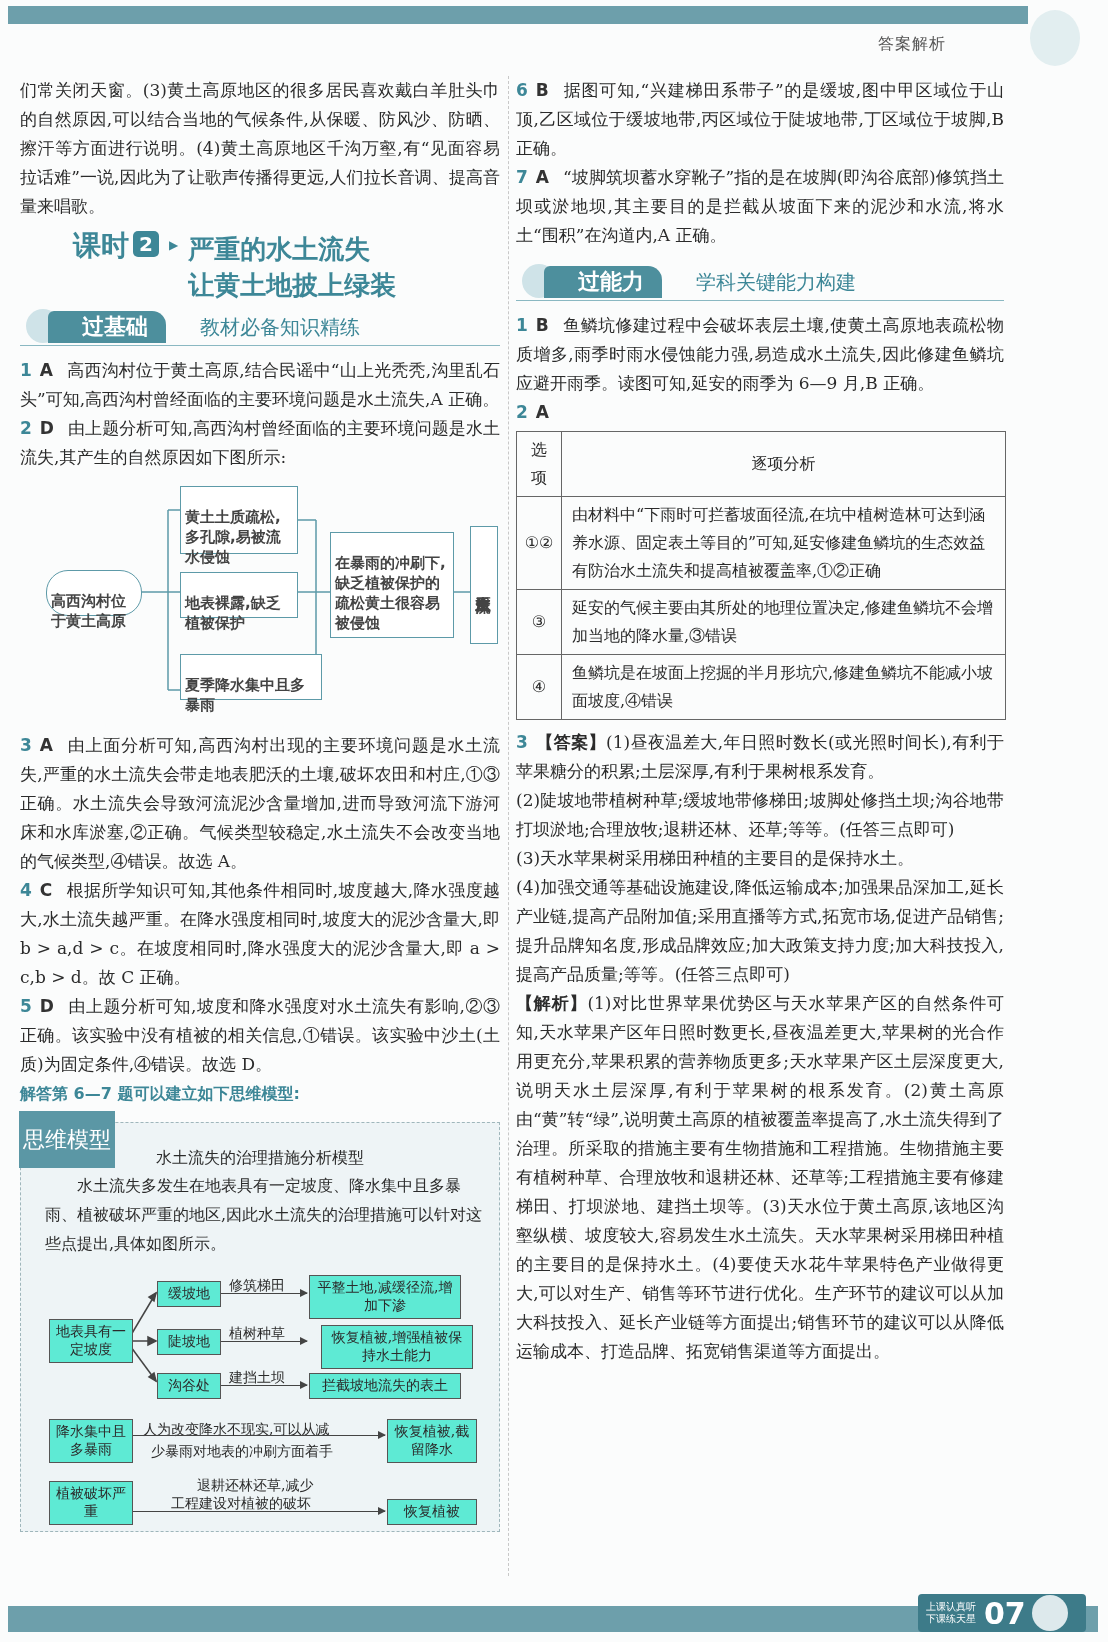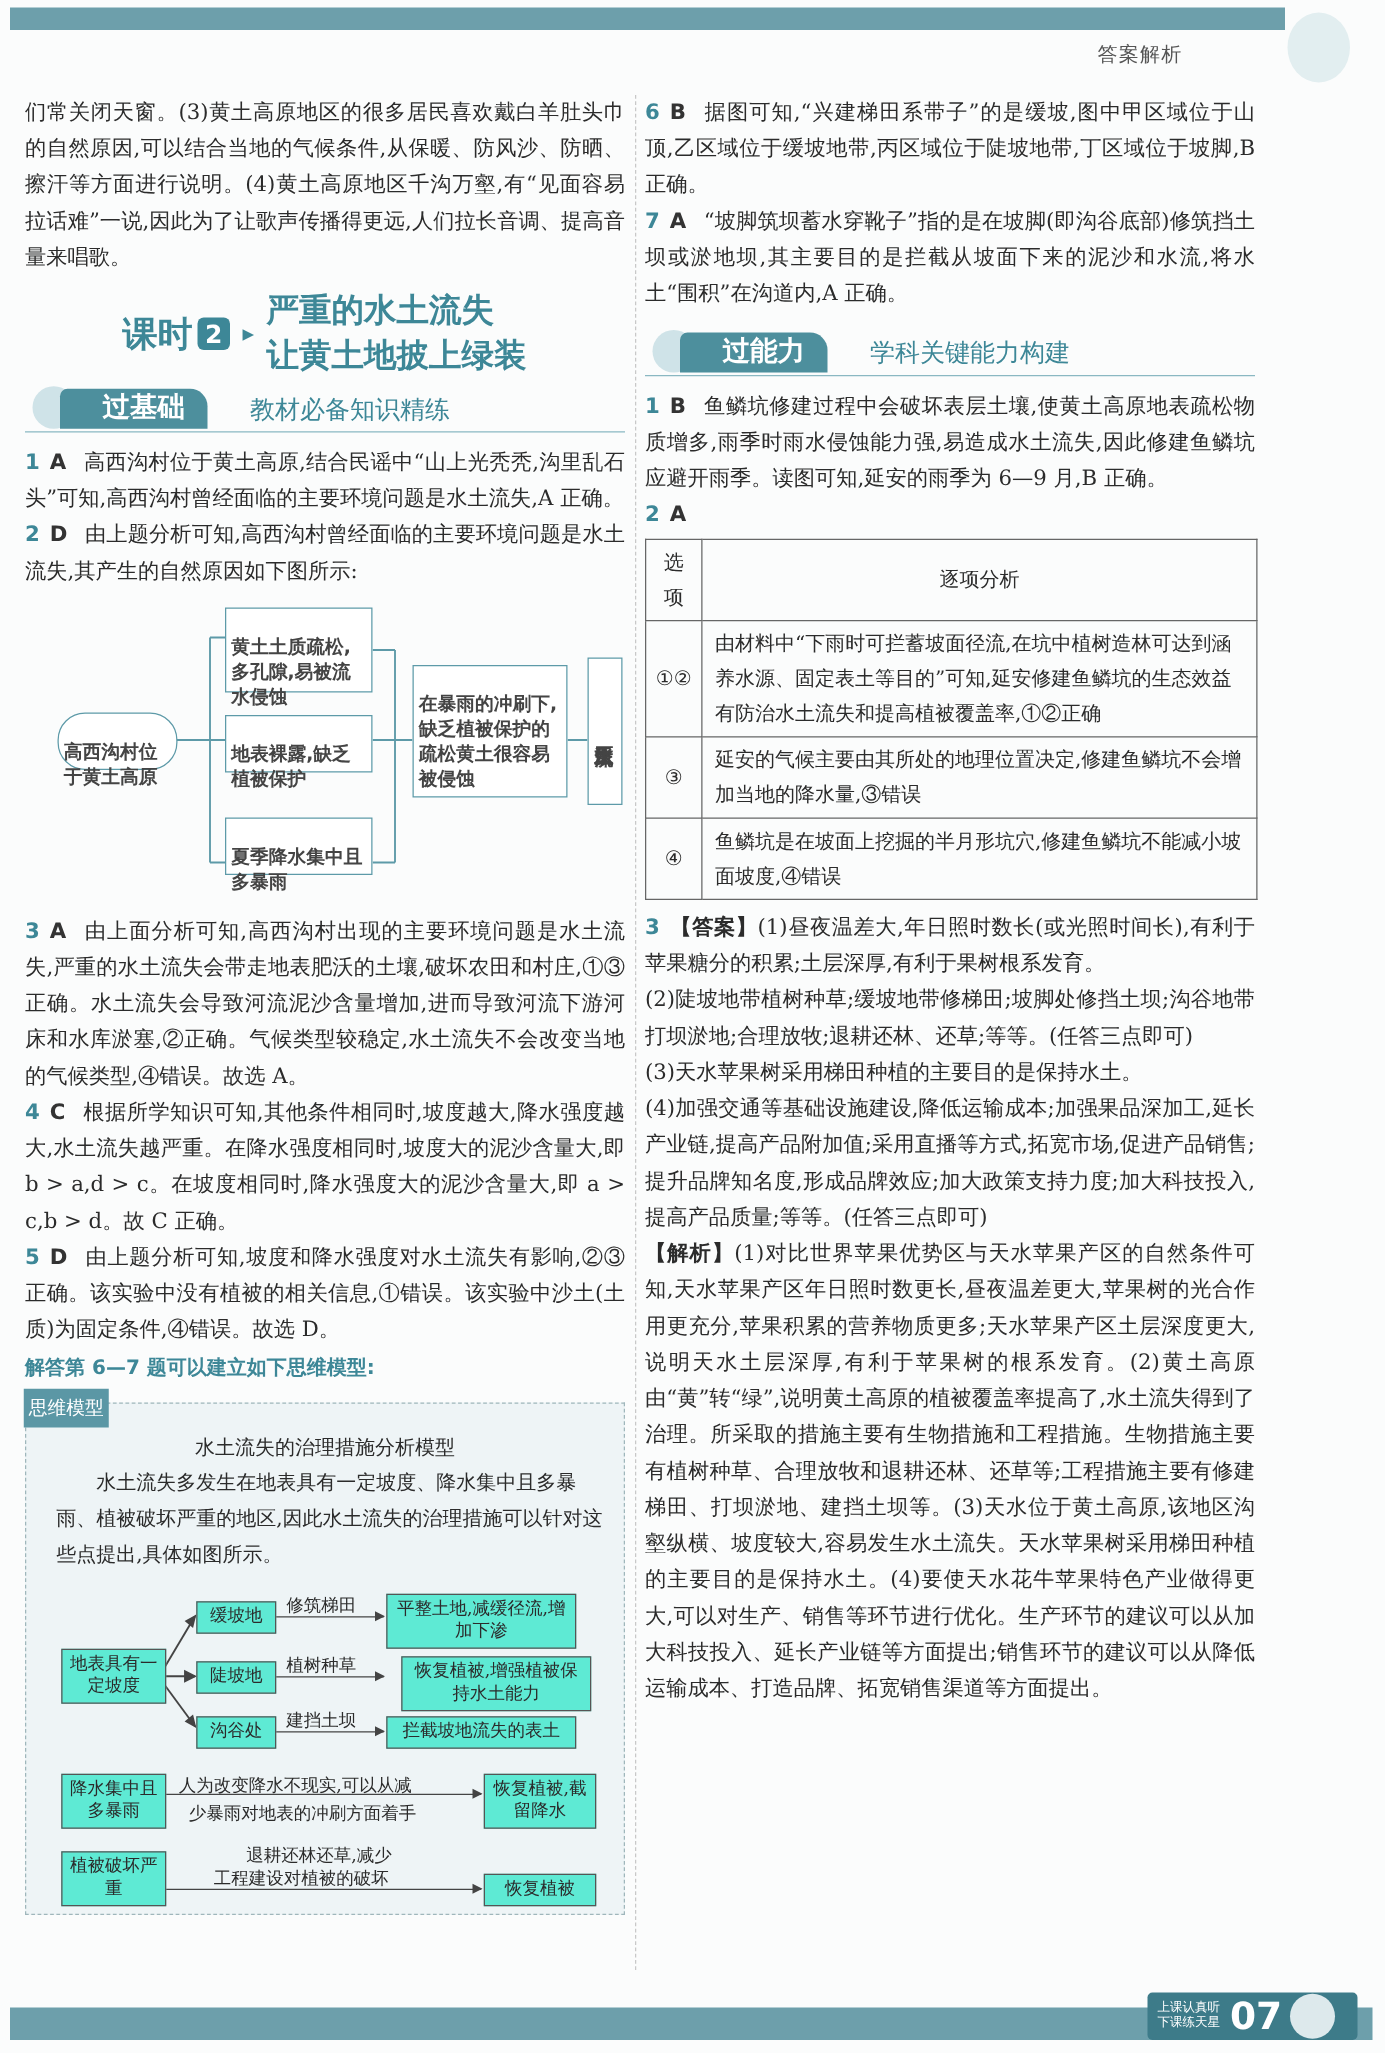--- a/index.html
+++ b/index.html
@@ -19,38 +19,38 @@
   .page-badge .star { width: 36px; height: 36px; margin-left: 6px; background: #dde9ec; border-radius: 50%; }
 
   .col { position: absolute; font-size: 17px; line-height: 29px; }
   .col-left { left: 20px; top: 76px; width: 480px; }
   .col-right { left: 516px; top: 76px; width: 488px; }
   .col-divider { position: absolute; left: 508px; top: 76px; width: 0; height: 1500px; border-left: 1px dashed #c8c8c8; }
   p { margin: 0; text-align: justify; }
   .qn { font-family: "DejaVu Sans", sans-serif; font-weight: bold; color: #3d8797; margin-right: 8px; }
   .qa { font-family: "DejaVu Sans", sans-serif; font-weight: bold; color: #333; margin-right: 14px; }
 
-  .lesson-title { display: flex; align-items: center; margin: 10px 0 6px 78px; color: #3d8797; font-family: "DejaVu Sans", sans-serif; font-weight: bold; }
+  .lesson-title { display: flex; margin: 10px 0 6px 53px; color: #3d8797; font-family: "DejaVu Sans", sans-serif; font-weight: bold; }
   .lesson-title .lbl { font-size: 28px; }
   .lesson-title .badge { display: inline-block; background: #3d8797; color: #fff; border-radius: 5px; font-size: 20px; width: 26px; height: 26px; text-align: center; line-height: 26px; margin-left: 4px; }
   .lesson-title .arrow { font-size: 12px; margin: 0 10px; }
   .lesson-title .sub { font-size: 26px; line-height: 36px; }
 
   .sec-head { position: relative; height: 36px; margin: 4px 0 10px 0; border-bottom: 1px solid #8ab8c2; }
   .sec-head .tab { position: absolute; left: 28px; top: 2px; height: 32px; padding: 0 18px 0 34px; background: #4d8f9d; color: #fff; font-family: "DejaVu Sans", sans-serif; font-weight: bold; font-size: 22px; line-height: 32px; border-radius: 6px 14px 0 0; text-align: right; }
   .sec-head .star { position: absolute; left: 6px; top: 0; width: 34px; height: 34px; background: #cfe3e8; border-radius: 50%; }
   .sec-head .desc { position: absolute; left: 180px; top: 4px; font-family: "DejaVu Sans", sans-serif; color: #3d8797; font-size: 20px; }
 
   .flow1 { position: relative; height: 245px; margin: 8px 0 6px 0; font-family: "DejaVu Sans", sans-serif; font-size: 15px; line-height: 20px; color: #444; }
   .fbox { position: absolute; border: 1.5px solid #5d9aa8; background: #fff; padding: 20px 4px; box-sizing: border-box; font-weight: bold; }
 
   .teal-note { color: #3d8797; font-family: "DejaVu Sans", sans-serif; font-weight: bold; font-size: 16px; }
 
   .model { position: relative; border: 1px dashed #9fb6bb; background: #eef4f6; margin-top: 14px; height: 408px; }
-  .model .tag { position: absolute; left: -2px; top: -12px; background: #5b97a5; color: #fff; font-family: "DejaVu Sans", sans-serif; font-size: 15px; padding: 1px 4px; }
+  .model .tag { position: absolute; left: -2px; top: -12px; background: #5b97a5; color: #fff; font-family: "DejaVu Sans", sans-serif; font-size: 22px; padding: 14px 4px; }
   .model .mtitle { position: absolute; top: 20px; width: 100%; text-align: center; font-family: "DejaVu Sans", sans-serif; font-weight: normal; font-size: 16px; }
   .model .mtext { position: absolute; left: 24px; top: 48px; width: 440px; font-size: 16px; line-height: 29px; text-indent: 2em; }
   .mbox { position: absolute; border: 1.5px solid #555; background: #5eead4; font-size: 14px; line-height: 18px; text-align: center; box-sizing: border-box; padding: 2px 3px; }
   .mlabel { position: absolute; font-size: 14px; }
   .mline { position: absolute; border-top: 1.5px solid #444; }
   .mline::after { content: ""; position: absolute; right: -1px; top: -5px; border-left: 8px solid #444; border-top: 4px solid transparent; border-bottom: 4px solid transparent; }
 
   table.ana { width: 490px; border-collapse: collapse; margin: 4px 0 8px 0; font-size: 16px; line-height: 28px; }
   table.ana td, table.ana th { border: 1.5px solid #666; padding: 4px 10px; vertical-align: middle; font-weight: normal; }
   table.ana th { text-align: center; }
@@ -99,21 +99,21 @@
         <line x1="278" y1="40" x2="296" y2="40"></line>
         <line x1="296" y1="40" x2="296" y2="210"></line>
         <line x1="278" y1="210" x2="296" y2="210"></line>
         <line x1="278" y1="112" x2="310" y2="112"></line>
         <line x1="434" y1="112" x2="450" y2="112"></line>
       </g>
     </svg>
     <div class="fbox" style="left:26px;top:90px;width:96px;height:46px;border-radius:22px;">高西沟村位于黄土高原</div>
     <div class="fbox" style="left:160px;top:6px;width:118px;height:68px;">黄土土质疏松,多孔隙,易被流水侵蚀</div>
     <div class="fbox" style="left:160px;top:92px;width:118px;height:46px;">地表裸露,缺乏植被保护</div>
-    <div class="fbox" style="left:160px;top:174px;width:118px;height:46px;">夏季降水集中且多暴雨</div>
+    <div class="fbox" style="left:160px;top:174px;width:142px;height:46px;">夏季降水集中且多暴雨</div>
     <div class="fbox" style="left:310px;top:52px;width:124px;height:106px;">在暴雨的冲刷下,缺乏植被保护的疏松黄土很容易被侵蚀</div>
     <div class="fbox" style="left:450px;top:46px;width:28px;height:118px;writing-mode:vertical-rl;text-align:center;">水土流失严重</div>
   </div>
 
   <p><span class="qn">3</span><span class="qa">A</span><span>由上面分析可知,高西沟村出现的主要环境问题是水土流失,严重的水土流失会带走地表肥沃的土壤,破坏农田和村庄,①③正确。水土流失会导致河流泥沙含量增加,进而导致河流下游河床和水库淤塞,②正确。气候类型较稳定,水土流失不会改变当地的气候类型,④错误。故选 A。</span></p>
   <p><span class="qn">4</span><span class="qa">C</span><span>根据所学知识可知,其他条件相同时,坡度越大,降水强度越大,水土流失越严重。在降水强度相同时,坡度大的泥沙含量大,即 b &gt; a,d &gt; c。在坡度相同时,降水强度大的泥沙含量大,即 a &gt; c,b &gt; d。故 C 正确。</span></p>
   <p><span class="qn">5</span><span class="qa">D</span><span>由上题分析可知,坡度和降水强度对水土流失有影响,②③正确。该实验中没有植被的相关信息,①错误。该实验中沙土(土质)为固定条件,④错误。故选 D。</span></p>
   <p class="teal-note">解答第 6—7 题可以建立如下思维模型:</p>
 
   <div class="model">

